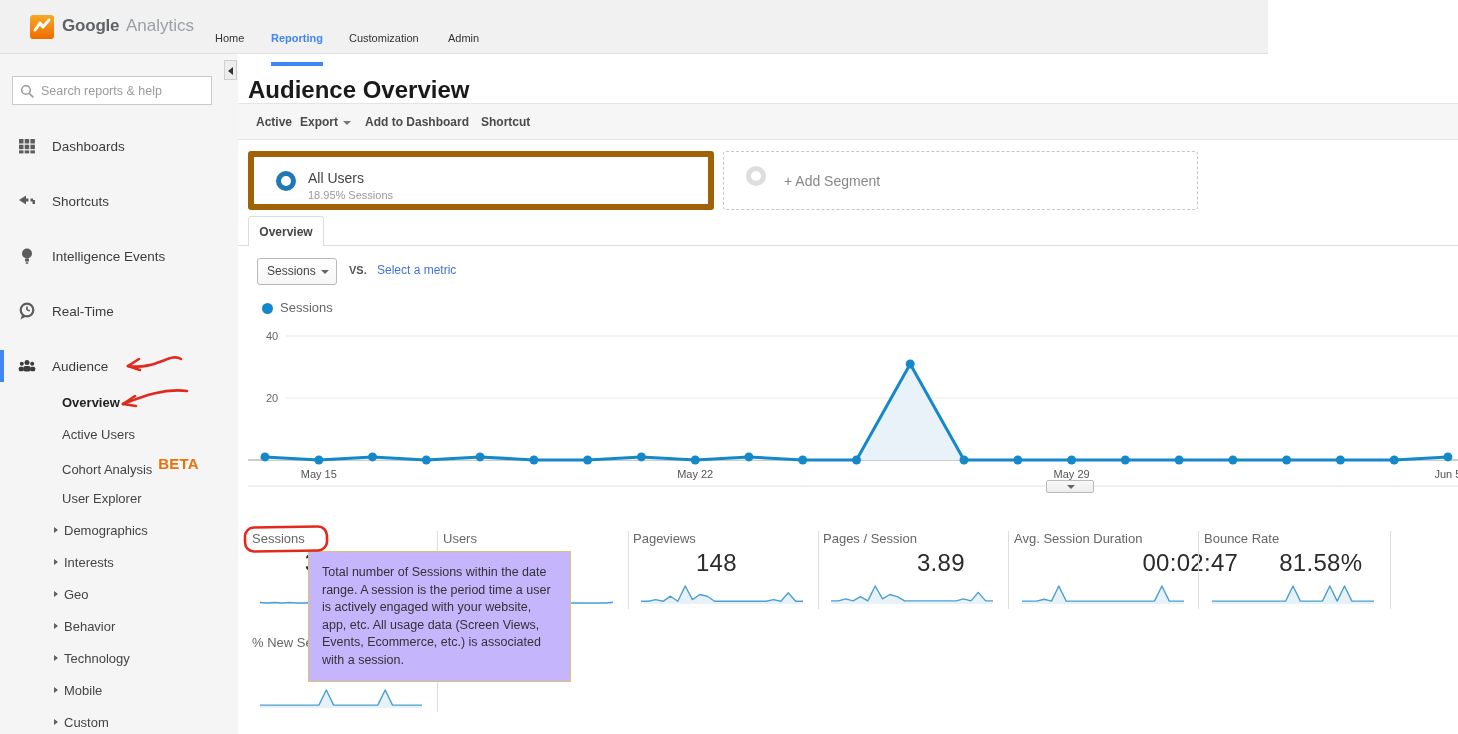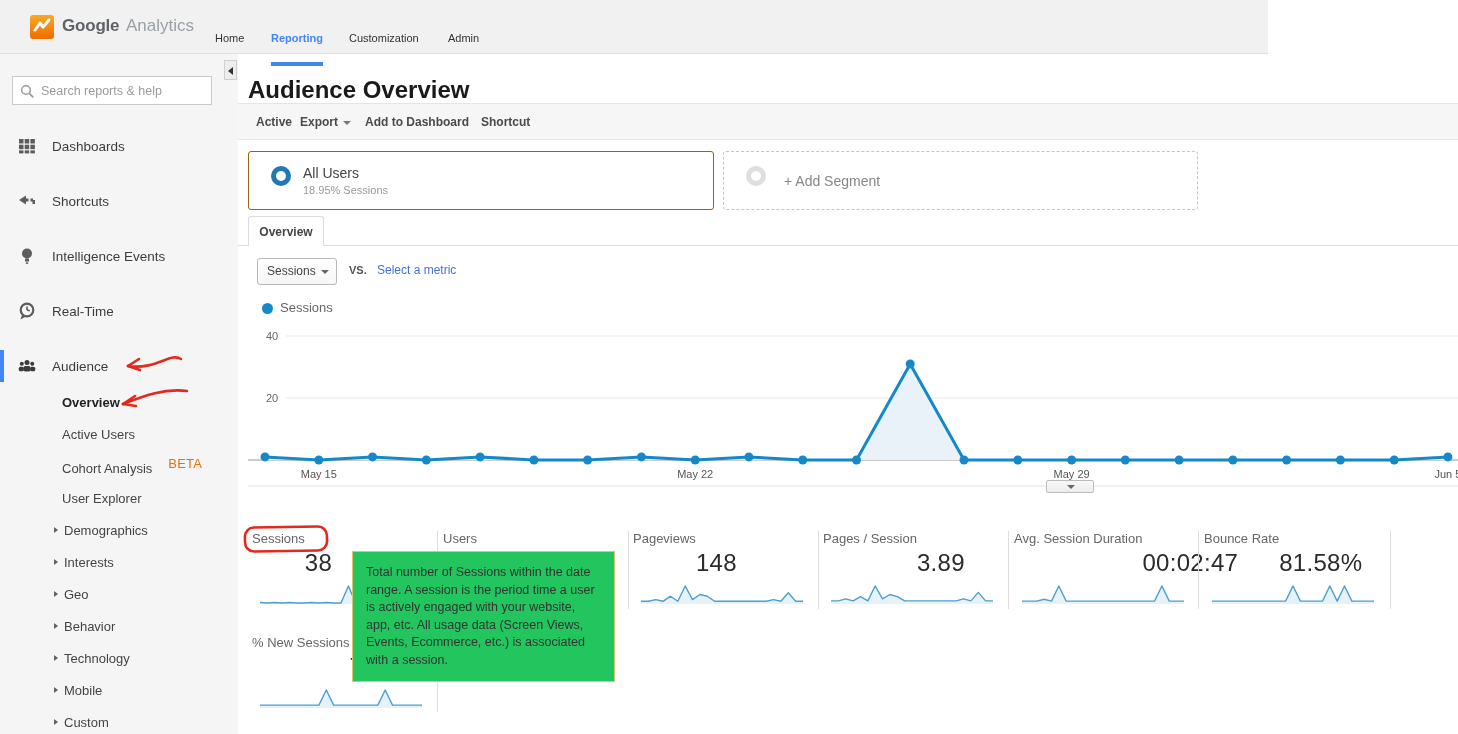--- a/index.html
+++ b/index.html
@@ -32,31 +32,31 @@
   .collapse-btn i{position:absolute;left:3px;top:6px;width:0;height:0;border-top:4px solid transparent;border-bottom:4px solid transparent;border-right:5px solid #333;}
   .snav{position:absolute;left:0;width:238px;height:30px;display:flex;align-items:center;cursor:pointer;}
   .snav .ic{position:absolute;left:18px;width:18px;height:18px;}
   .snav .lbl{position:absolute;left:52px;font-size:13.5px;color:#3c3c3c;}
   .activebar{position:absolute;left:0;width:4px;height:32px;background:var(--blue);}
   .schild{position:absolute;left:0;width:238px;height:26px;display:flex;align-items:center;cursor:pointer;}
   .schild .lbl{position:absolute;left:62px;font-size:13px;color:#444;}
   .schild.bold .lbl{font-weight:700;color:#222;}
   .schild .tri{position:absolute;left:54px;width:0;height:0;border-top:3.5px solid transparent;border-bottom:3.5px solid transparent;border-left:4.5px solid #606060;}
   .schild.expand .lbl{left:64px;}
-  .beta{font-size:13px;color:#e8710a;font-weight:400;vertical-align:super;margin-left:16px;letter-spacing:.2px;}
+  .beta{font-size:15px;color:#e8710a;font-weight:700;vertical-align:super;margin-left:6px;letter-spacing:.2px;}
 
   
   .page-title{position:absolute;left:248px;top:76px;font-size:24px;font-weight:700;color:#1a1a1a;}
   .title-sep{position:absolute;left:238px;top:103px;width:1220px;border-bottom:1px solid var(--light-line);}
   .toolbar{position:absolute;left:238px;top:104px;width:1220px;height:36px;background:#f6f6f6;border-bottom:1px solid #e7e7e7;}
   .tbtn{position:absolute;top:0;height:36px;line-height:36px;font-size:12px;font-weight:700;color:#4a4a4a;cursor:pointer;}
   .tbtn .caret{display:inline-block;margin-left:5px;width:0;height:0;border-left:4px solid transparent;border-right:4px solid transparent;border-top:4px solid #777;vertical-align:middle;}
 
   
-  .seg-card{position:absolute;top:151px;height:59px;background:#fff;border:1px solid #a16207;border-radius:3px;cursor:pointer;}
+  .seg-card{position:absolute;top:151px;height:59px;background:#fff;border:6px solid #a16207;border-radius:3px;cursor:pointer;}
   .seg-card.dashed{border:1px dashed #c6c6c6;}
   .donut{position:absolute;left:22px;top:14px;width:20px;height:20px;border-radius:50%;border:5px solid #2079b5;}
   .donut.gray{border-color:#dedede;}
   .seg-title{position:absolute;left:54px;top:13px;font-size:14px;color:#444;}
   .seg-sub{position:absolute;left:54px;top:32px;font-size:11px;color:#999;}
   .seg-add-label{position:absolute;left:60px;top:21px;font-size:14px;color:#878787;}
 
   
   .tabline{position:absolute;left:238px;top:245px;width:1220px;border-bottom:1px solid #dcdcdc;}
   .tab{position:absolute;left:248px;top:216px;width:76px;height:30px;background:#fff;border:1px solid #dcdcdc;border-bottom:none;border-radius:3px 3px 0 0;z-index:2;
@@ -76,22 +76,22 @@
   .axis-btn i{position:absolute;left:20px;top:4px;width:0;height:0;border-left:4px solid transparent;border-right:4px solid transparent;border-top:4px solid #666;}
 
   
   .mcard{position:absolute;width:178px;cursor:pointer;}
   .mlabel{font-size:13px;color:#666;}
   .mvalue{position:absolute;top:20px;font-size:24px;color:#2b2b2b;letter-spacing:.3px;}
   .mspark{position:absolute;top:52px;left:4px;}
   .msep{position:absolute;width:1px;background:#ddd;}
 
   
-  .tooltip{position:absolute;left:308px;top:551px;width:263px;background:#22c55e;border:1px solid #dcc36c;
-    padding:12px 13px;font-size:12.5px;color:#333;line-height:1.4;z-index:50;margin-left:44px;}
+  .tooltip{position:absolute;left:308px;top:551px;width:263px;background:#c4b5fd;border:1px solid #dcc36c;
+    padding:12px 13px;font-size:12.5px;color:#333;line-height:1.4;z-index:50;}
 
   
   #annot{position:absolute;left:0;top:0;z-index:99;pointer-events:none;}
 </style>
 </head>
 <body>
 
 <div id="page">
 
   <div class="topnav">

